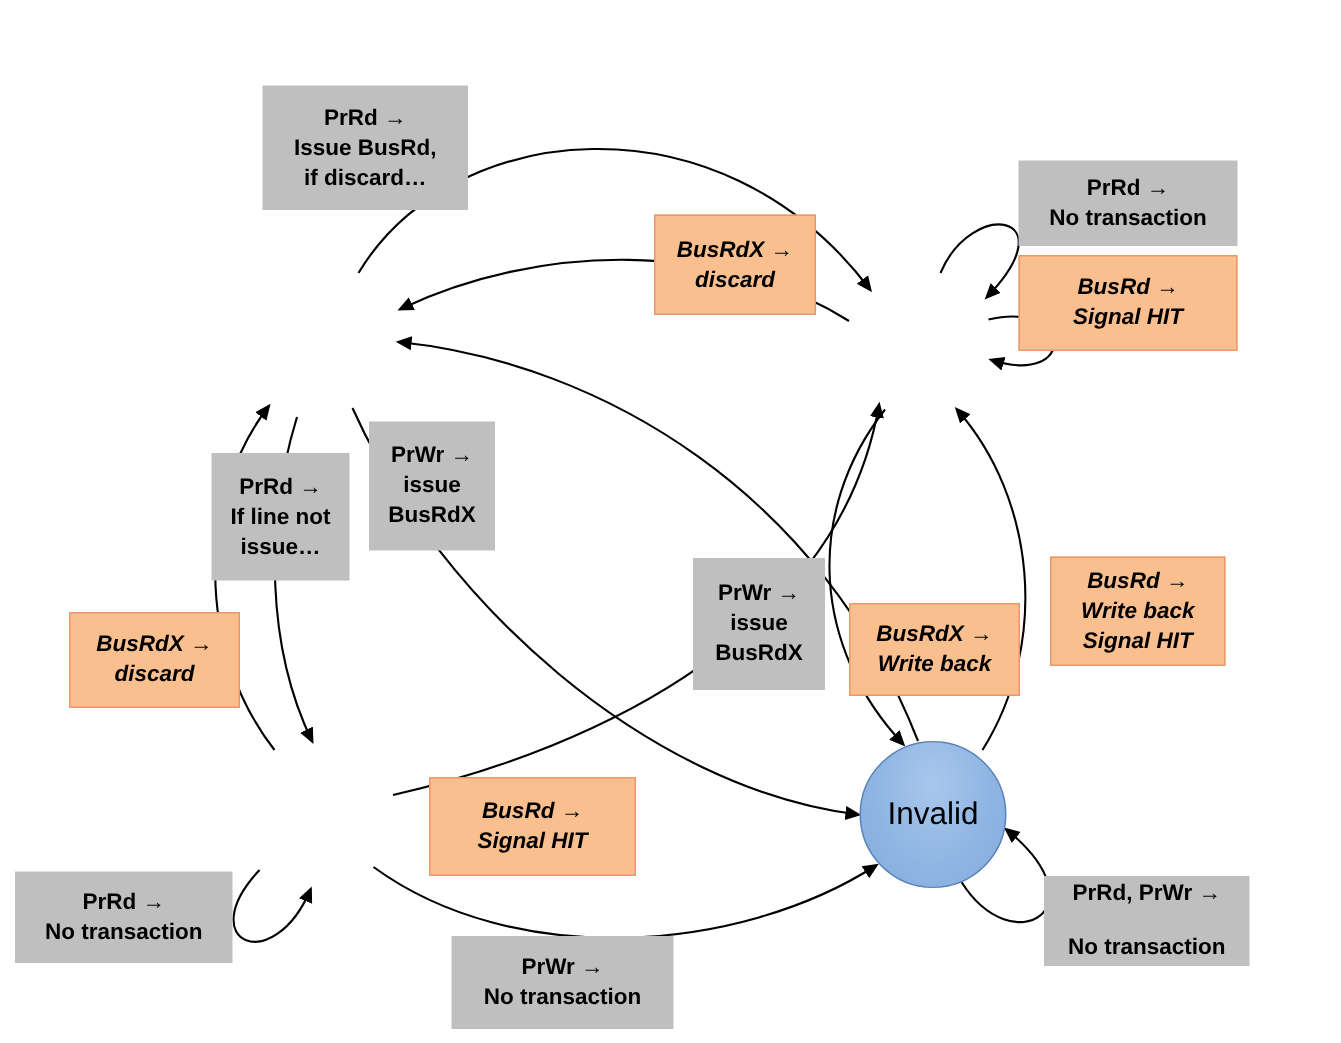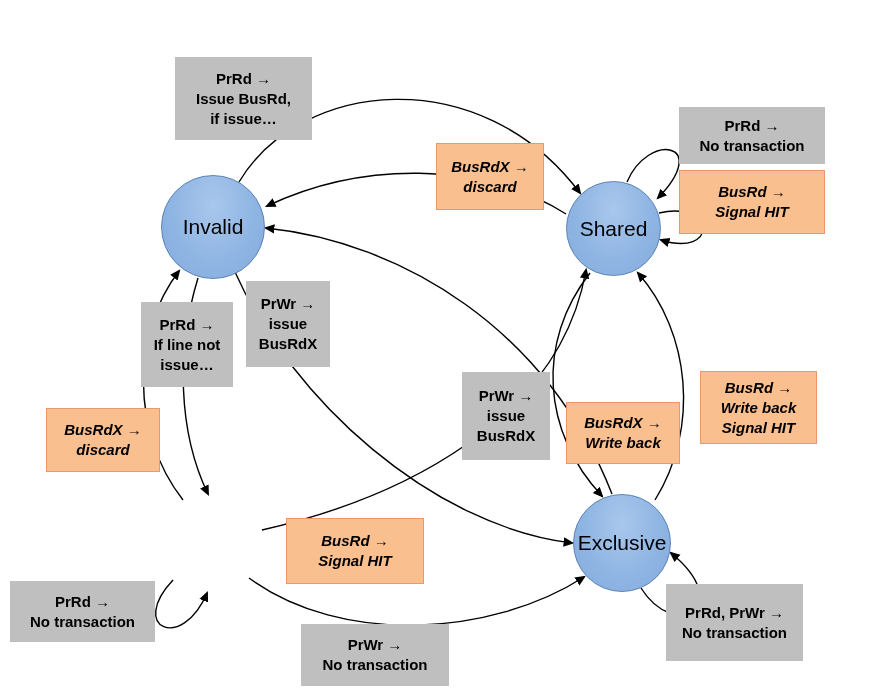--- a/index.html
+++ b/index.html
@@ -72,34 +72,28 @@
       <path d="M 590 273 C 536 342, 542 432, 602 496" marker-end="url(#ah)"></path>
       <path d="M 655 500 C 700 428, 690 332, 638 273" marker-end="url(#ah)"></path>
       <path d="M 612 494 C 548 330, 402 242, 266 228" marker-end="url(#ah)"></path>
       <path d="M 262 530 C 402 498, 560 420, 586 270" marker-end="url(#ah)"></path>
       <path d="M 249 578 C 342 646, 492 636, 584 577" marker-end="url(#ah)"></path>
       <path d="M 173 580 C 128 628, 182 652, 207 593" marker-end="url(#ah)"></path>
       <path d="M 641 588 C 675 642, 736 606, 671 553" marker-end="url(#ah)"></path>
     </g>
   </svg>
 
-  <div class="state" style="left:161px; top:175px; width:104px; height:104px;">
+  <div class="state" style="left:573px; top:494px; width:98px; height:98px;">
     <span>Invalid</span>
-  </div>
-  <div class="state" style="left:566px; top:181px; width:95px; height:95px;">
-    <span>Shared</span>
-  </div>
-  <div class="state" style="left:573px; top:494px; width:98px; height:98px;">
-    <span>Exclusive</span>
   </div>
 
   <div class="label gray" style="left:175px; top:57px; width:137px; height:83px;">
     <span>PrRd →</span>
     <span>Issue BusRd,</span>
-    <span>if issue…</span>
+    <span>if discard…</span>
   </div>
 
   <div class="label orange" style="left:436px; top:143px; width:108px; height:67px;">
     <span>BusRdX →</span>
     <span>discard</span>
   </div>
 
   <div class="label gray" style="left:679px; top:107px; width:146px; height:57px;">
     <span>PrRd →</span>
     <span>No transaction</span>
@@ -152,18 +146,18 @@
   <div class="label gray" style="left:10px; top:581px; width:145px; height:61px;">
     <span>PrRd →</span>
     <span>No transaction</span>
   </div>
 
   <div class="label gray" style="left:301px; top:624px; width:148px; height:62px;">
     <span>PrWr →</span>
     <span>No transaction</span>
   </div>
 
-  <div class="label gray" style="left:666px; top:584px; width:137px; height:77px;">
+  <div class="label gray" style="left:696px; top:584px; width:137px; height:60px;justify-content:space-between;">
     <span>PrRd, PrWr →</span>
     <span>No transaction</span>
   </div>
 
 </div>
 
 </body></html>

